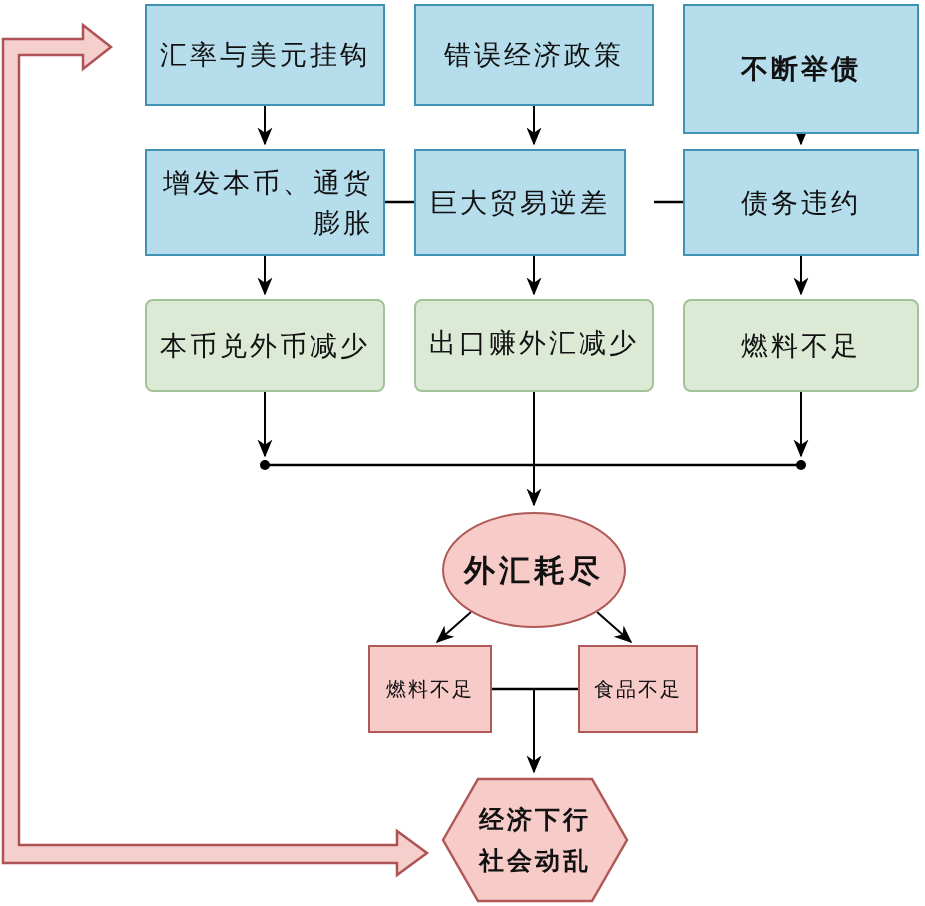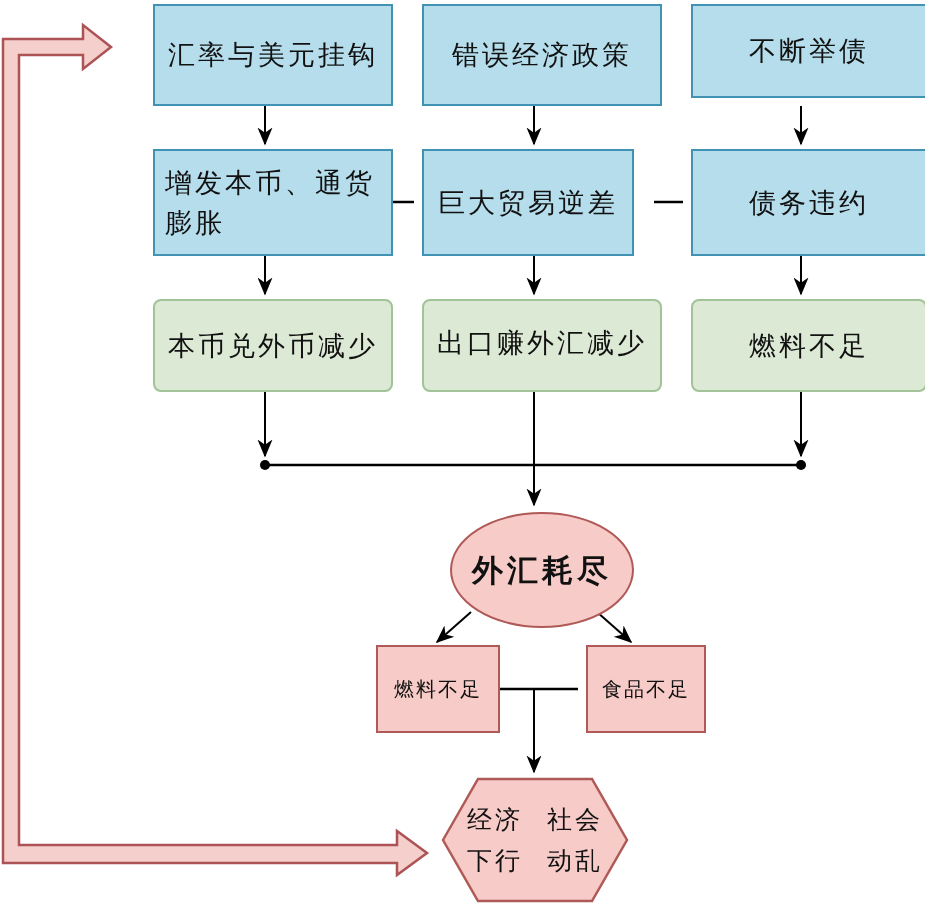--- a/index.html
+++ b/index.html
@@ -8,25 +8,24 @@
     width:925px;height:906px;
     background:#ffffff;
     font-family:"DejaVu Serif","Liberation Serif",serif;
     color:#111111;
     overflow:hidden;
   }
   #wires{position:absolute;left:0;top:0;width:925px;height:906px;z-index:0;}
   .node{
     position:absolute;z-index:1;
     display:flex;align-items:center;justify-content:center;
-    text-align:left;
+    text-align:right;
     box-sizing:border-box;
     letter-spacing:3px;
     line-height:1.45;
-    margin-left:8px;
   }
   .blue{
     background:#b5ddec;
     border:2px solid #4292b4;
     font-size:27px;
     padding:0 10px;
   }
   .green{
     background:#dce9d5;
     border:2px solid #a2c297;
@@ -44,25 +43,26 @@
   .ellipse{
     background:#f6cbc8;
     border:2px solid #b05a57;
     border-radius:50%;
     font-size:31px;
     font-weight:bold;
     letter-spacing:4px;
   }
   .hexlabel{
     position:absolute;z-index:1;
-    display:flex;align-items:center;justify-content:center;
+    display:flex;flex-direction:column;align-items:center;justify-content:center;
     text-align:center;
     font-size:25px;
     letter-spacing:3px;
     line-height:1.65;
+    font-weight:bold;
   }
 </style>
 </head>
 <body>
 
 <div id="canvas">
 
   <svg id="wires" width="925" height="906" viewBox="0 0 925 906" xmlns="http://www.w3.org/2000/svg">
     <defs>
       <marker id="ah" viewBox="0 0 12 10" refX="11" refY="5" markerWidth="9" markerHeight="9" orient="auto">
@@ -94,21 +94,21 @@
     <line x1="597" y1="612" x2="631" y2="642" stroke="#000" stroke-width="2" marker-end="url(#ah)"></line>
 
     <line x1="492" y1="689" x2="578" y2="689" stroke="#000" stroke-width="2.5"></line>
     <line x1="534" y1="689" x2="534" y2="772" stroke="#000" stroke-width="2" marker-end="url(#ah)"></line>
 
     <polygon points="443,840 478,779 592,779 627,840 592,901 478,901" fill="#f6cbc8" stroke="#b05a57" stroke-width="2.5"></polygon>
   </svg>
 
   <div class="node blue" style="left:145px;top:4px;width:240px;height:102px;">汇率与美元挂钩</div>
   <div class="node blue" style="left:414px;top:4px;width:240px;height:102px;">错误经济政策</div>
-  <div class="node blue" style="left:683px;top:4px;width:236px;height:94px;">不断举债</div>
+  <div class="node blue" style="left:683px;top:4px;width:236px;height:130px;font-weight:bold;">不断举债</div>
 
   <div class="node blue" style="left:145px;top:149px;width:240px;height:107px;">增发本币、通货膨胀</div>
   <div class="node blue" style="left:414px;top:149px;width:212px;height:107px;">巨大贸易逆差</div>
   <div class="node blue" style="left:683px;top:149px;width:236px;height:107px;">债务违约</div>
 
   <div class="node green" style="left:145px;top:299px;width:240px;height:93px;">本币兑外币减少</div>
   <div class="node green" style="left:414px;top:299px;width:240px;height:93px;font-family:Liberation Mono, monospace;">出口赚外汇减少</div>
   <div class="node green" style="left:683px;top:299px;width:236px;height:93px;">燃料不足</div>
 
   <div class="node ellipse" style="left:442px;top:512px;width:184px;height:116px;">外汇耗尽</div>

